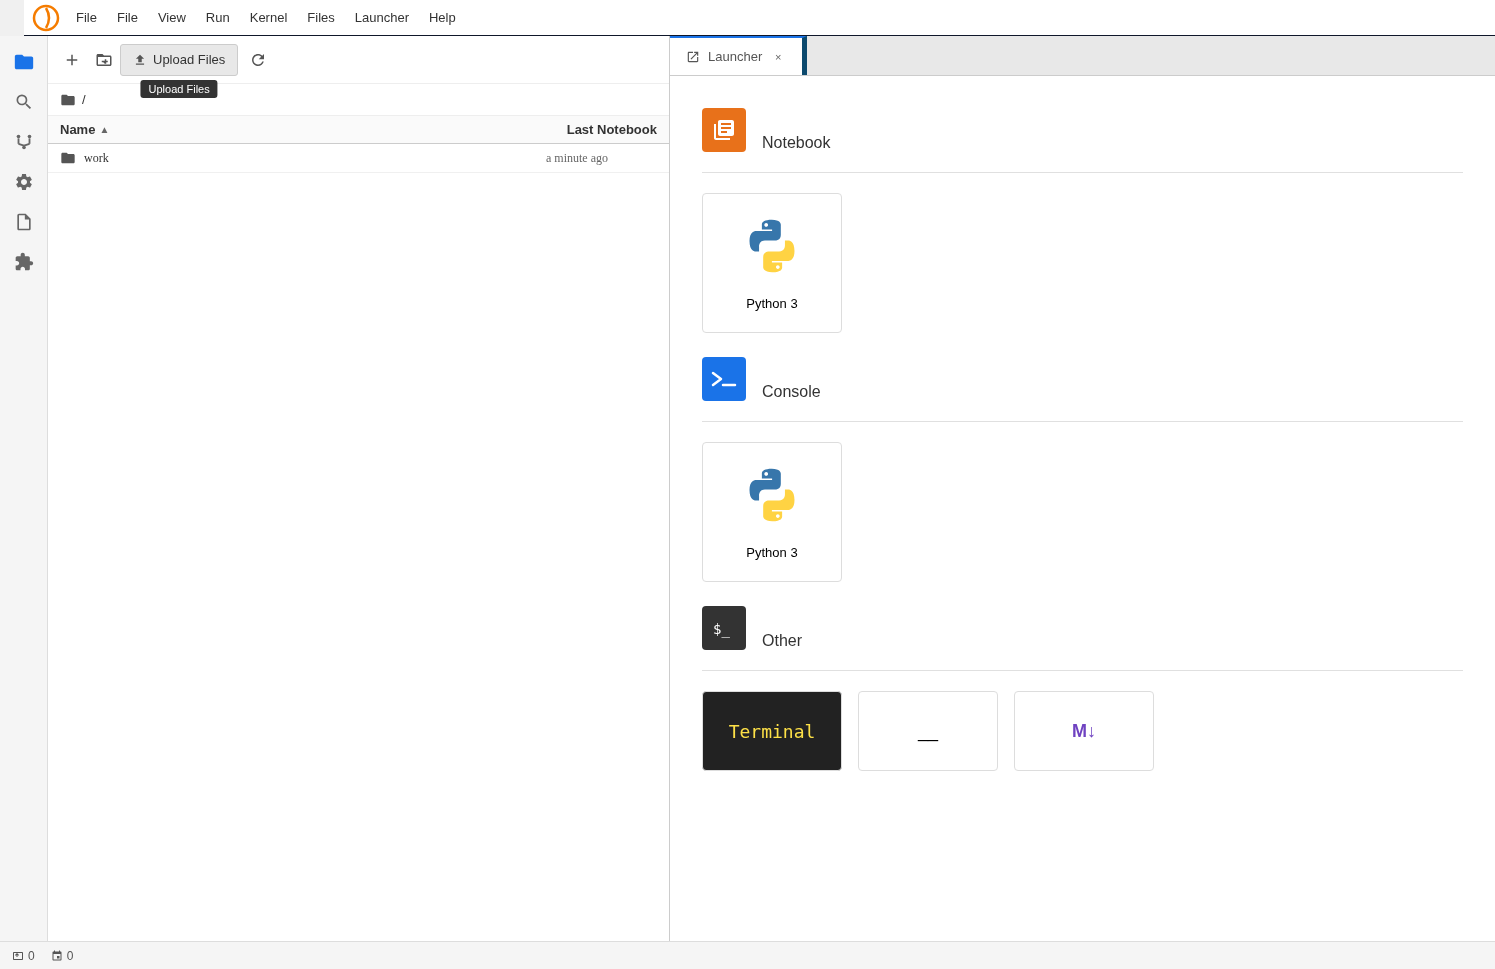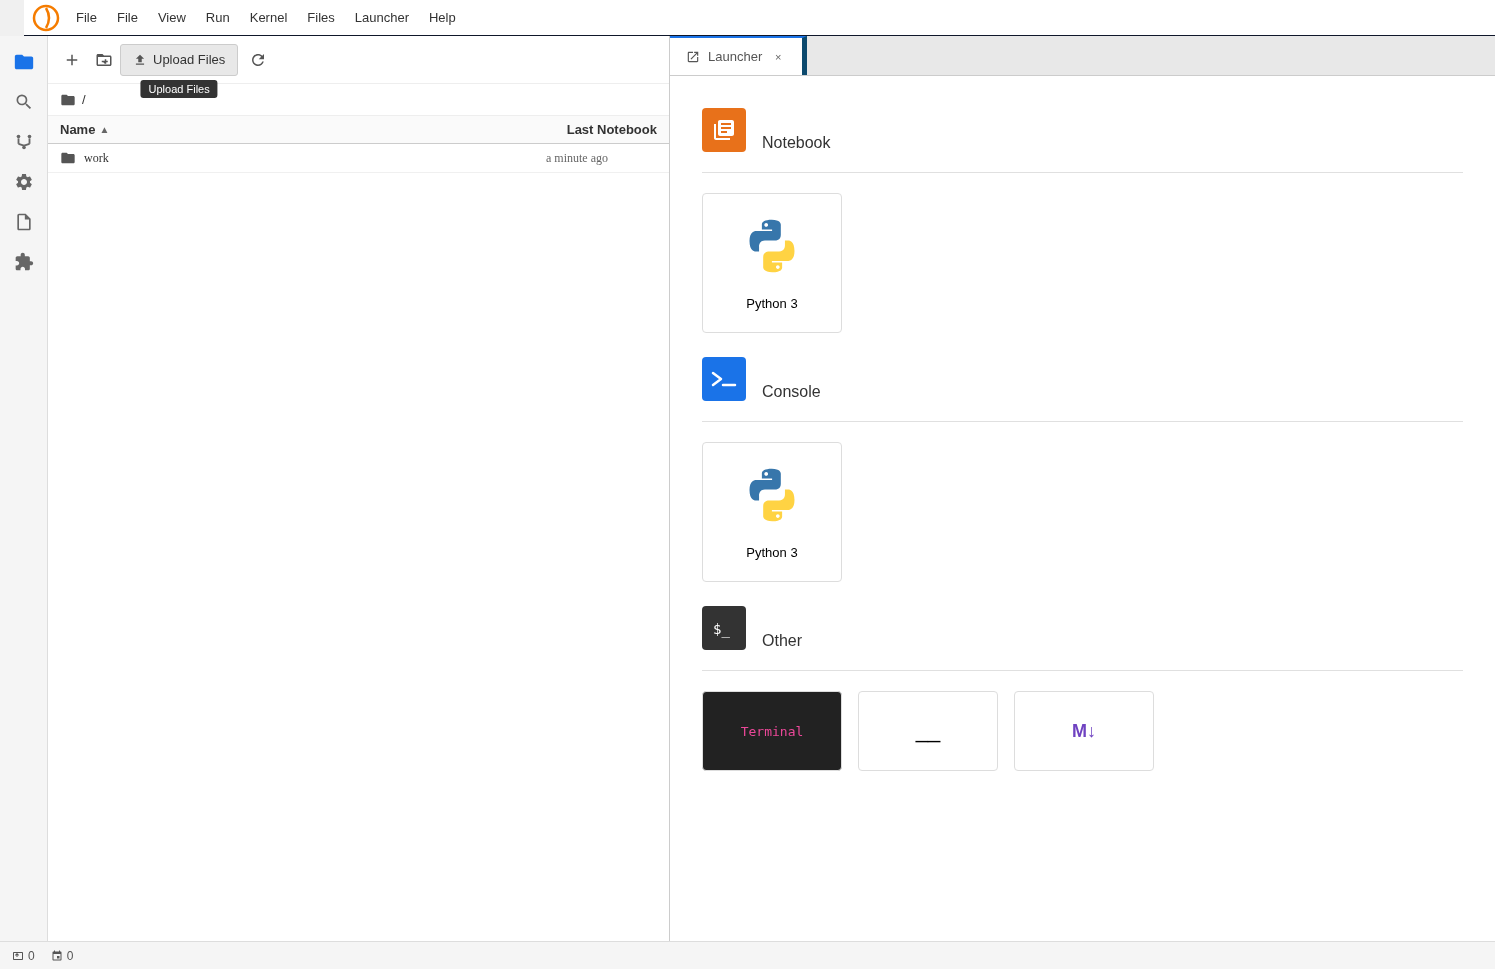--- a/index.html
+++ b/index.html
@@ -338,24 +338,24 @@
           <svg width="26" height="20" viewBox="0 0 26 20">
             <text x="2" y="16" fill="white" font-size="14" font-family="monospace">$_</text>
           </svg>
         </div>
         <span class="launcher-section-label">Other</span>
       </div>
       <hr class="launcher-divider">
 
       <div class="launcher-mini-cards">
         <div class="launcher-mini-card" style="background:#222;">
-          <span style="color:#ec4899; font-family:monospace; font-size:13px;">Terminal</span>
+          <span style="color:#fde047; font-family:monospace; font-size:18px;">Terminal</span>
         </div>
         <div class="launcher-mini-card" style="background:#fff;">
-          <span style="font-size:22px;">__</span>
+          <span style="font-size:18px;">__</span>
         </div>
         <div class="launcher-mini-card" style="background:#fff;">
           <span style="color:#6f42c1; font-size:18px; font-weight:bold;">M↓</span>
         </div>
       </div>
     </div>
   </div>
 </div>
 
 <div class="status-bar">

